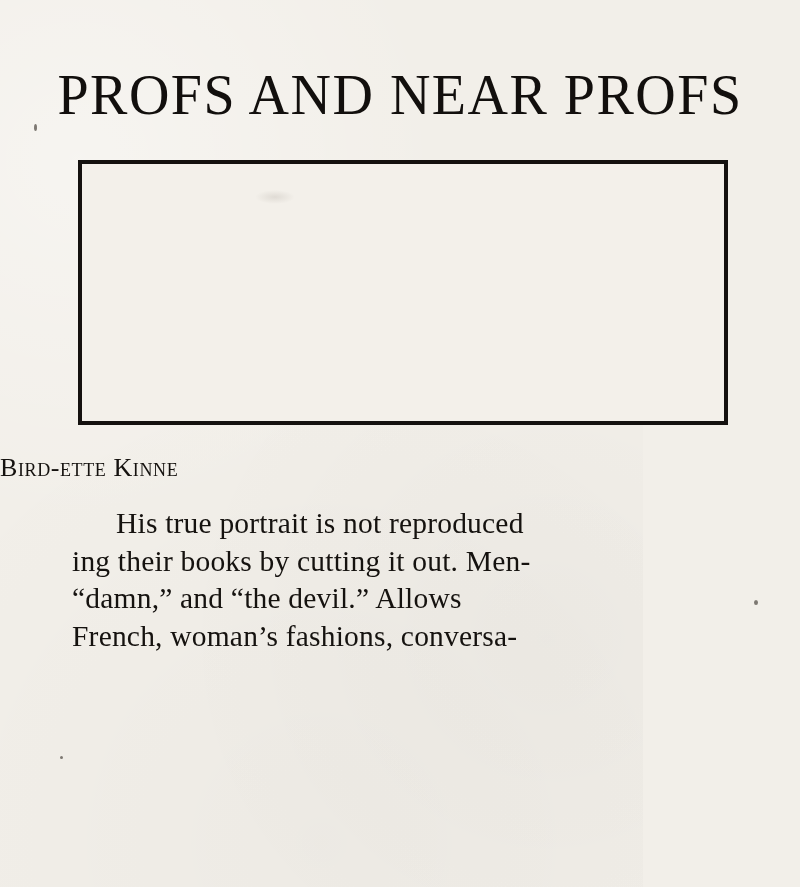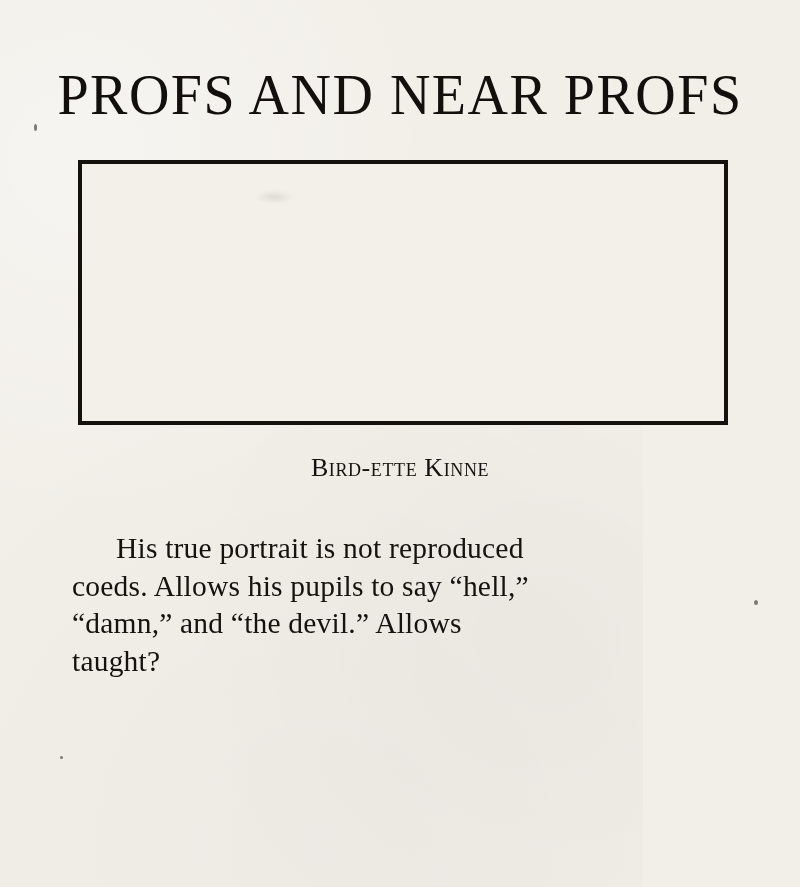--- a/index.html
+++ b/index.html
@@ -77,38 +77,36 @@
     width: 40px;
     height: 14px;
     background: radial-gradient(ellipse at center, rgba(120,110,100,0.16), rgba(120,110,100,0) 70%);
     pointer-events: none;
   }
   .caption {
     position: absolute;
     top: 452px;
     left: 0;
     width: 800px;
-    text-align: center;
     font-size: 26px;
     line-height: 32px;
     letter-spacing: 0.6px;
     font-variant: small-caps;
     font-family: "Liberation Serif", serif;
     color: #15120f;
   }
   .body-copy {
     position: absolute;
     left: 72px;
     top: 505px;
     width: 670px;
     font-size: 29.5px;
     line-height: 37.5px;
     letter-spacing: 0.2px;
     color: #15120f;
-    margin-top: 25px;
   }
   .body-copy .ln {
     display: block;
     white-space: nowrap;
     height: 37.5px;
   }
   .body-copy .ln.indent {
     text-indent: 44px;
   }
 </style>
@@ -125,18 +123,18 @@
   <span class="speck" style="left:754px; top:600px; width:4px; height:5px;"></span>
   <span class="speck" style="left:60px; top:756px; width:3px; height:3px;"></span>
 
   <div class="portrait-frame"></div>
   <div class="portrait-blemish"></div>
 
   <div class="caption">Bird-ette Kinne</div>
 
   <div class="body-copy">
     <span class="ln indent">His true portrait is not reproduced</span>
-    <span class="ln">coeds.   Allows his pupils to say “hell,”</span>
+    <span class="ln">ing their books by cutting it out.  Men-</span>
     <span class="ln">“damn,” and “the devil.”  Allows</span>
-    <span class="ln">taught?</span>
+    <span class="ln">French, woman’s fashions, conversa-</span>
   </div>
 
 </div>
 
 </body></html>

